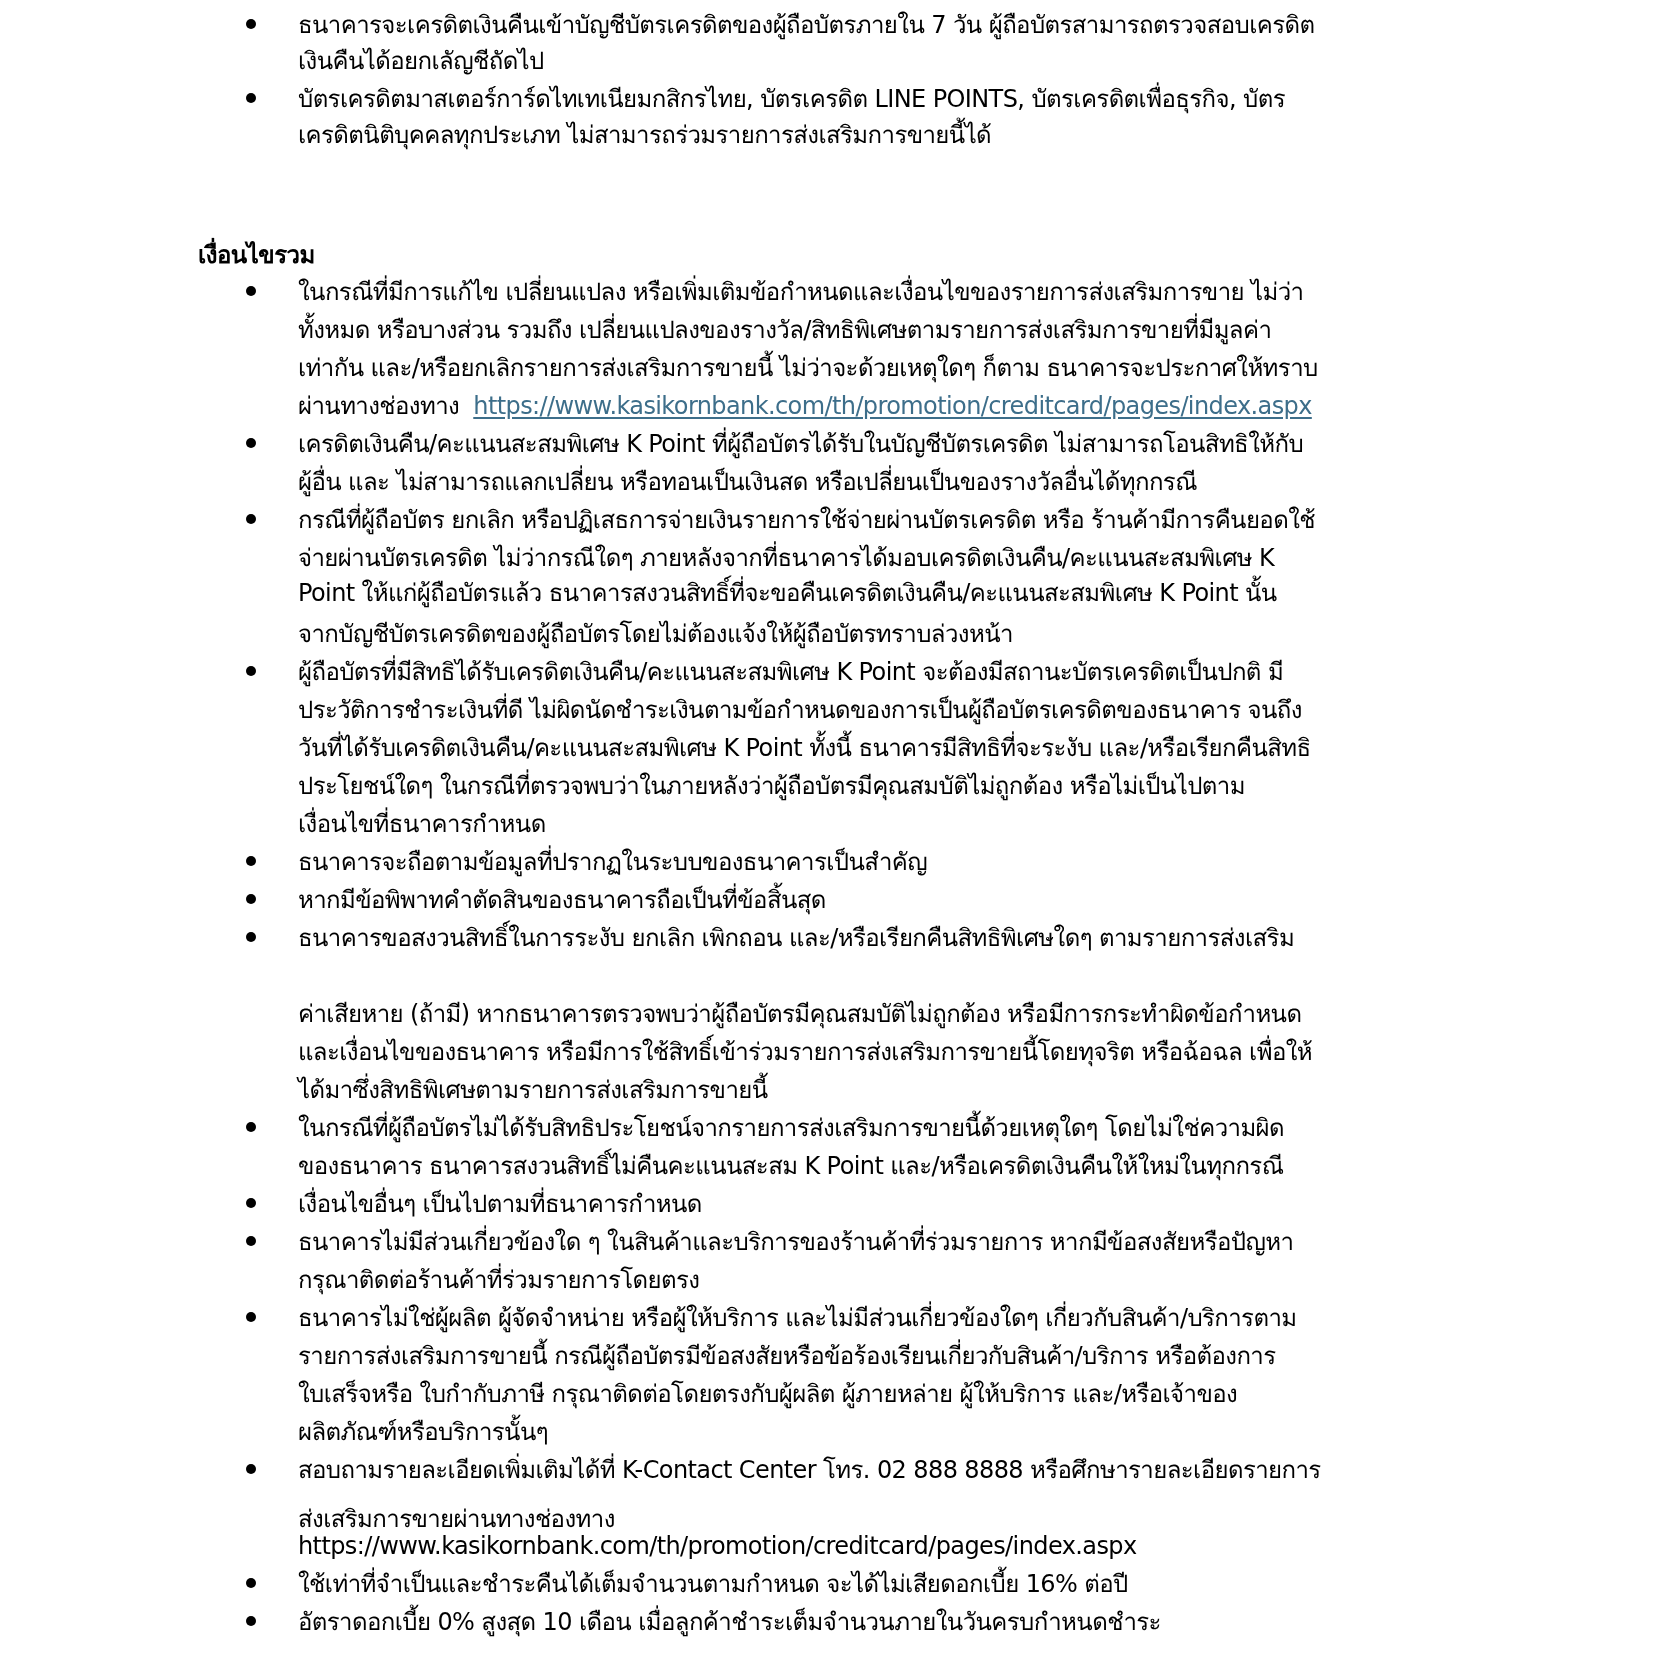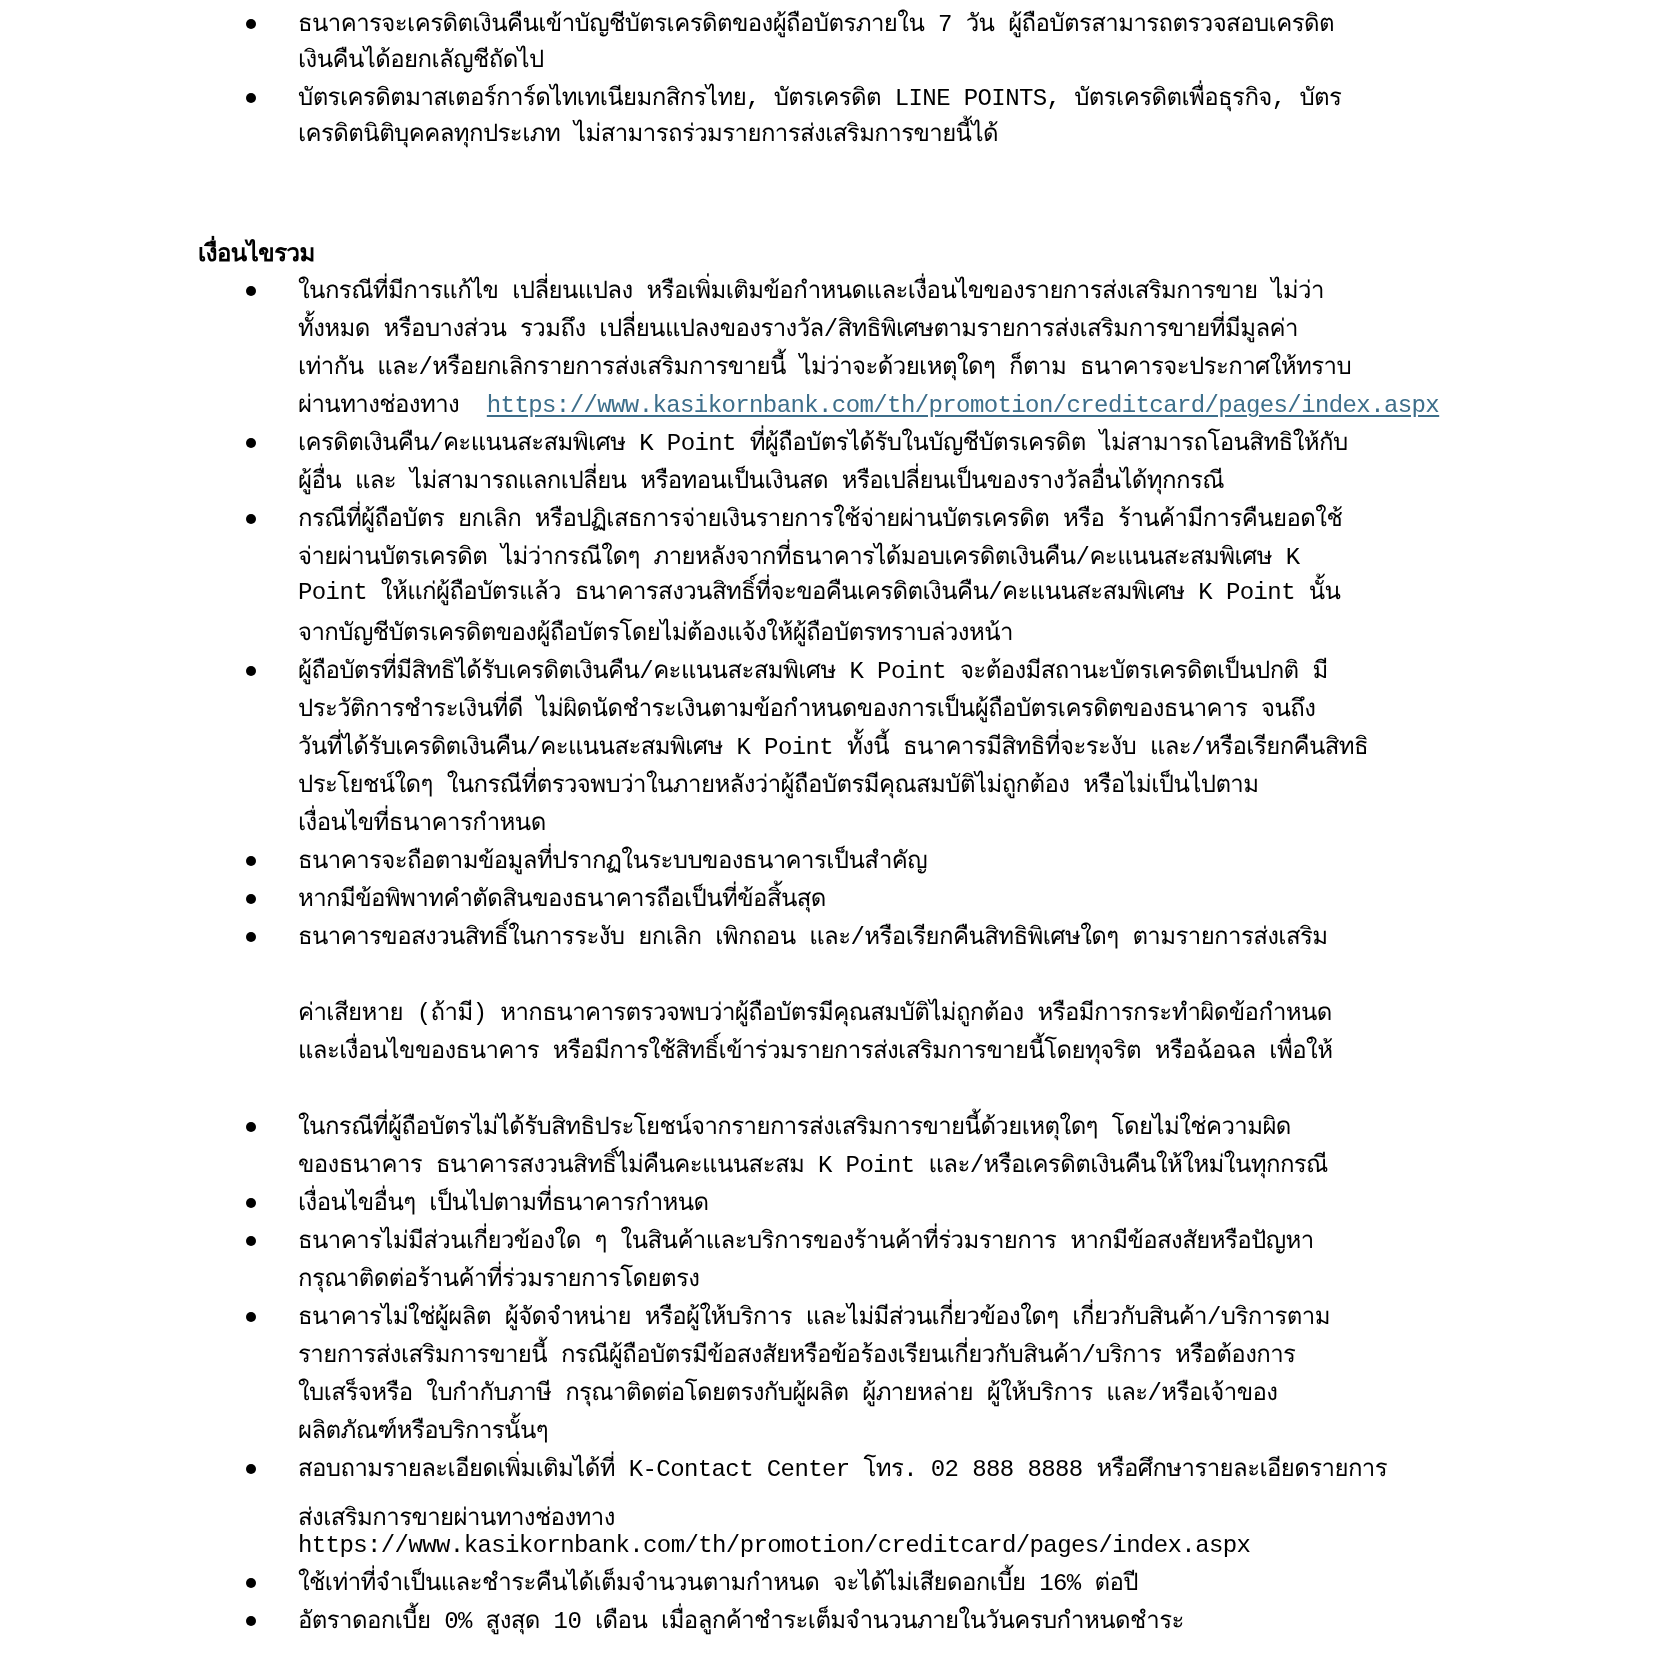--- a/index.html
+++ b/index.html
@@ -1,21 +1,21 @@
 <!DOCTYPE html>
 <html><head>
 <meta charset="utf-8">
 <style>
   html, body { margin: 0; padding: 0; background: #ffffff; }
   body {
     width: 1654px; height: 1674px; overflow: hidden; position: relative;
     font-family: "DejaVu Sans", "Liberation Sans", sans-serif;
     color: #000000;
   }
-  .page { position: absolute; left: 0; top: 0; width: 1654px; height: 1594px; font-family: Liberation Mono, monospace; }
+  .page { position: absolute; left: 0; top: 0; width: 1654px; height: 1594px; }
   .line {
     position: absolute; left: 298px; white-space: nowrap;
     font-size: 24px; line-height: 38px; letter-spacing: -0.6px;
   }
   .bullet {
     position: absolute; left: 246px; width: 10px; height: 10px;
     background: #000; border-radius: 50%;
   }
   .heading {
     position: absolute; left: 198px; font-weight: bold;
@@ -66,20 +66,21 @@
   <div class="bullet" style="top:856px"></div>
   <div class="line" style="top:843px">ธนาคารจะถือตามข้อมูลที่ปรากฏในระบบของธนาคารเป็นสำคัญ</div>
 
   <div class="bullet" style="top:894px"></div>
   <div class="line" style="top:881px">หากมีข้อพิพาทคำตัดสินของธนาคารถือเป็นที่ข้อสิ้นสุด</div>
 
   <div class="bullet" style="top:932px"></div>
   <div class="line" style="top:919px">ธนาคารขอสงวนสิทธิ์ในการระงับ ยกเลิก เพิกถอน และ/หรือเรียกคืนสิทธิพิเศษใดๆ ตามรายการส่งเสริม</div>
   <div class="line" style="top:995px">ค่าเสียหาย (ถ้ามี) หากธนาคารตรวจพบว่าผู้ถือบัตรมีคุณสมบัติไม่ถูกต้อง หรือมีการกระทำผิดข้อกำหนด</div>
   <div class="line" style="top:1033px">และเงื่อนไขของธนาคาร หรือมีการใช้สิทธิ์เข้าร่วมรายการส่งเสริมการขายนี้โดยทุจริต หรือฉ้อฉล เพื่อให้</div>
+  <div class="line" style="top:1071px">ได้มาซึ่งสิทธิพิเศษตามรายการส่งเสริมการขายนี้</div>
 
   <div class="bullet" style="top:1122px"></div>
   <div class="line" style="top:1109px">ในกรณีที่ผู้ถือบัตรไม่ได้รับสิทธิประโยชน์จากรายการส่งเสริมการขายนี้ด้วยเหตุใดๆ โดยไม่ใช่ความผิด</div>
   <div class="line" style="top:1147px">ของธนาคาร ธนาคารสงวนสิทธิ์ไม่คืนคะแนนสะสม K Point และ/หรือเครดิตเงินคืนให้ใหม่ในทุกกรณี</div>
 
   <div class="bullet" style="top:1198px"></div>
   <div class="line" style="top:1185px">เงื่อนไขอื่นๆ เป็นไปตามที่ธนาคารกำหนด</div>
 
   <div class="bullet" style="top:1236px"></div>
   <div class="line" style="top:1223px">ธนาคารไม่มีส่วนเกี่ยวข้องใด ๆ ในสินค้าและบริการของร้านค้าที่ร่วมรายการ หากมีข้อสงสัยหรือปัญหา</div>

